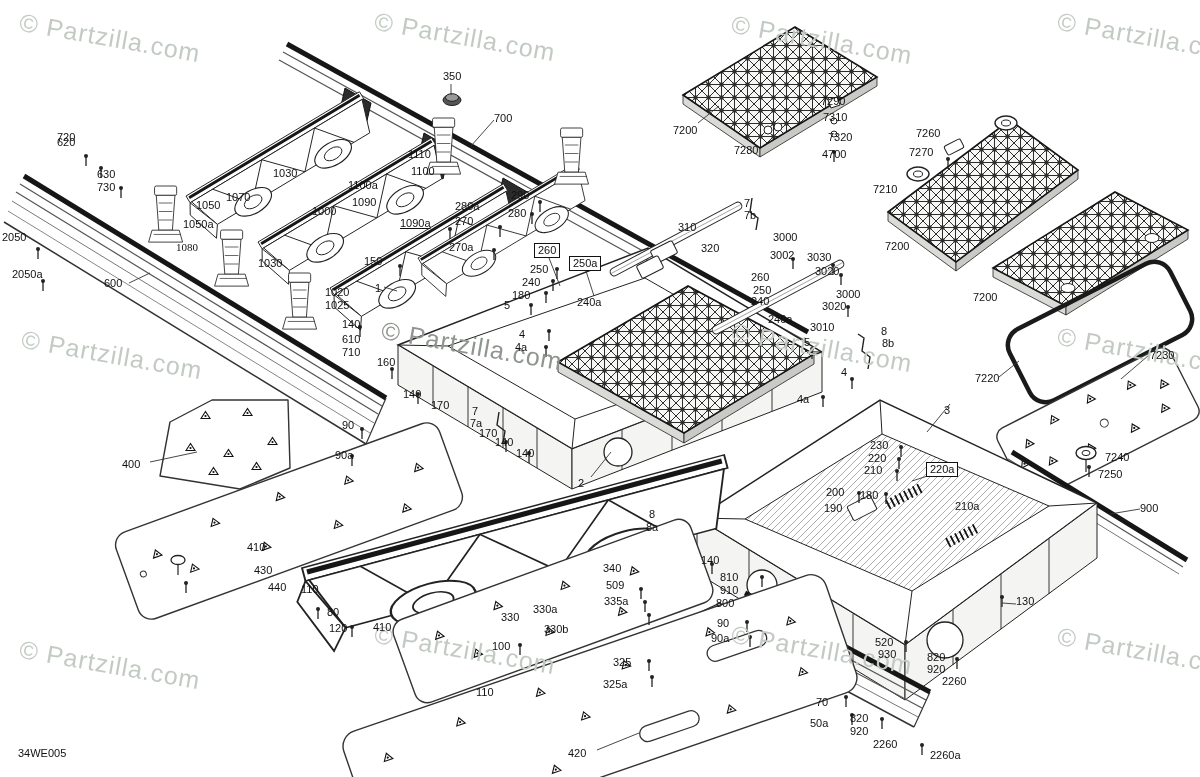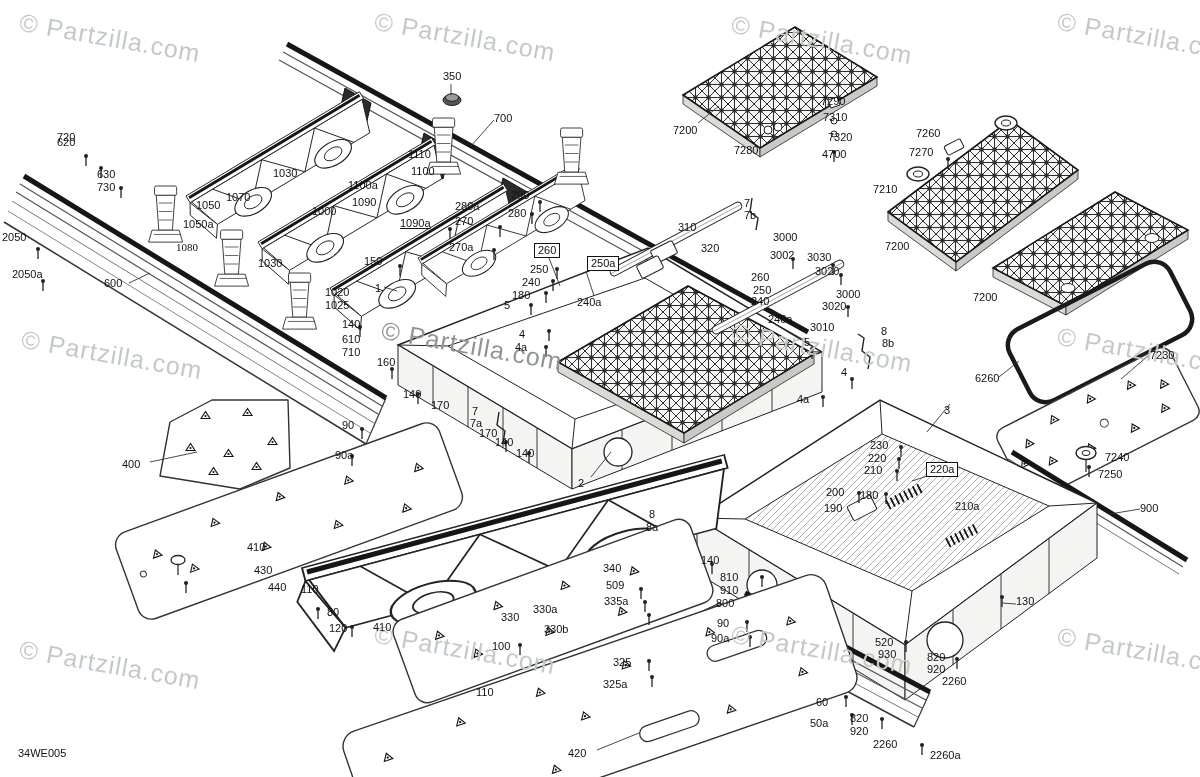--- a/index.html
+++ b/index.html
@@ -397,21 +397,21 @@
       <div class="plabel" style="left: 455px; top: 215px; color: rgb(17, 17, 17);">270</div>
       <div class="plabel" style="left: 449px; top: 241px; color: rgb(17, 17, 17);">270a</div>
       <div class="plabel" style="left: 342px; top: 318px; color: rgb(17, 17, 17);">140</div>
       <div class="plabel" style="left: 342px; top: 333px; color: rgb(17, 17, 17);">610</div>
       <div class="plabel" style="left: 342px; top: 346px; color: rgb(17, 17, 17);">710</div>
       <div class="plabel" style="left: 377px; top: 356px; color: rgb(17, 17, 17);">160</div>
       <div class="plabel" style="left: 342px; top: 419px; color: rgb(17, 17, 17);">90</div>
       <div class="plabel" style="left: 335px; top: 449px; color: rgb(17, 17, 17);">90a</div>
       <div class="plabel" style="left: 122px; top: 458px; color: rgb(17, 17, 17);">400</div>
       <div class="plabel boxed" style="left: 534px; top: 243px; color: rgb(17, 17, 17);">260</div>
-      <div class="plabel boxed" style="left: 587px; top: 256px; color: rgb(17, 17, 17); text-align: center;">250a</div>
+      <div class="plabel boxed" style="left: 569px; top: 256px; color: rgb(17, 17, 17); text-align: center;">250a</div>
       <div class="plabel" style="left: 530px; top: 263px; color: rgb(17, 17, 17);">250</div>
       <div class="plabel" style="left: 522px; top: 276px; color: rgb(17, 17, 17);">240</div>
       <div class="plabel" style="left: 512px; top: 289px; color: rgb(17, 17, 17);">180</div>
       <div class="plabel" style="left: 577px; top: 296px; color: rgb(17, 17, 17);">240a</div>
       <div class="plabel" style="left: 504px; top: 299px; color: rgb(17, 17, 17);">5</div>
       <div class="plabel" style="left: 519px; top: 328px; color: rgb(17, 17, 17);">4</div>
       <div class="plabel" style="left: 515px; top: 341px; color: rgb(17, 17, 17);">4a</div>
       <div class="plabel" style="left: 403px; top: 388px; color: rgb(17, 17, 17);">140</div>
       <div class="plabel" style="left: 431px; top: 399px; color: rgb(17, 17, 17);">170</div>
       <div class="plabel" style="left: 472px; top: 405px; color: rgb(17, 17, 17);">7</div>
@@ -463,21 +463,21 @@
       <div class="plabel" style="left: 823px; top: 111px; color: rgb(17, 17, 17);">7310</div>
       <div class="plabel" style="left: 828px; top: 131px; color: rgb(17, 17, 17);">7320</div>
       <div class="plabel" style="left: 822px; top: 148px; color: rgb(17, 17, 17);">4700</div>
       <div class="plabel" style="left: 734px; top: 144px; color: rgb(17, 17, 17);">7280</div>
       <div class="plabel" style="left: 916px; top: 127px; color: rgb(17, 17, 17);">7260</div>
       <div class="plabel" style="left: 909px; top: 146px; color: rgb(17, 17, 17);">7270</div>
       <div class="plabel" style="left: 873px; top: 183px; color: rgb(17, 17, 17);">7210</div>
       <div class="plabel" style="left: 885px; top: 240px; color: rgb(17, 17, 17);">7200</div>
       <div class="plabel" style="left: 973px; top: 291px; color: rgb(17, 17, 17);">7200</div>
       <div class="plabel" style="left: 1150px; top: 349px; color: rgb(17, 17, 17);">7230</div>
-      <div class="plabel" style="left: 975px; top: 372px; color: rgb(17, 17, 17);">6260</div>
+      <div class="plabel" style="left: 975px; top: 372px; color: rgb(17, 17, 17);">7220</div>
       <div class="plabel" style="left: 1105px; top: 451px; color: rgb(17, 17, 17);">7240</div>
       <div class="plabel" style="left: 1098px; top: 468px; color: rgb(17, 17, 17);">7250</div>
       <div class="plabel" style="left: 1140px; top: 502px; color: rgb(17, 17, 17);">900</div>
       <div class="plabel" style="left: 247px; top: 541px; color: rgb(17, 17, 17);">410</div>
       <div class="plabel" style="left: 254px; top: 564px; color: rgb(17, 17, 17);">430</div>
       <div class="plabel" style="left: 268px; top: 581px; color: rgb(17, 17, 17);">440</div>
       <div class="plabel" style="left: 301px; top: 583px; color: rgb(17, 17, 17);">110</div>
       <div class="plabel" style="left: 291px; top: 606px; color: rgb(17, 17, 17); margin-left: 36px;">80</div>
       <div class="plabel" style="left: 329px; top: 622px; color: rgb(17, 17, 17);">120</div>
       <div class="plabel" style="left: 373px; top: 621px; color: rgb(17, 17, 17);">410</div>
@@ -490,21 +490,21 @@
       <div class="plabel" style="left: 606px; top: 579px; color: rgb(17, 17, 17);">509</div>
       <div class="plabel" style="left: 604px; top: 595px; color: rgb(17, 17, 17);">335a</div>
       <div class="plabel" style="left: 613px; top: 656px; color: rgb(17, 17, 17);">325</div>
       <div class="plabel" style="left: 603px; top: 678px; color: rgb(17, 17, 17);">325a</div>
       <div class="plabel" style="left: 568px; top: 747px; color: rgb(17, 17, 17);">420</div>
       <div class="plabel" style="left: 875px; top: 636px; color: rgb(17, 17, 17);">520</div>
       <div class="plabel" style="left: 878px; top: 648px; color: rgb(17, 17, 17);">930</div>
       <div class="plabel" style="left: 927px; top: 651px; color: rgb(17, 17, 17);">820</div>
       <div class="plabel" style="left: 927px; top: 663px; color: rgb(17, 17, 17);">920</div>
       <div class="plabel" style="left: 942px; top: 675px; color: rgb(17, 17, 17);">2260</div>
-      <div class="plabel" style="left: 816px; top: 696px; color: rgb(17, 17, 17);">60</div>
+      <div class="plabel" style="left: 816px; top: 696px; color: rgb(17, 17, 17);">70</div>
       <div class="plabel" style="left: 810px; top: 717px; color: rgb(17, 17, 17);">50a</div>
       <div class="plabel" style="left: 850px; top: 712px; color: rgb(17, 17, 17);">820</div>
       <div class="plabel" style="left: 850px; top: 725px; color: rgb(17, 17, 17);">920</div>
       <div class="plabel" style="left: 873px; top: 738px; color: rgb(17, 17, 17);">2260</div>
       <div class="plabel" style="left: 930px; top: 749px; color: rgb(17, 17, 17);">2260a</div>
     </div>
 <div class="code">34WE005</div>
 
 </div>
 

